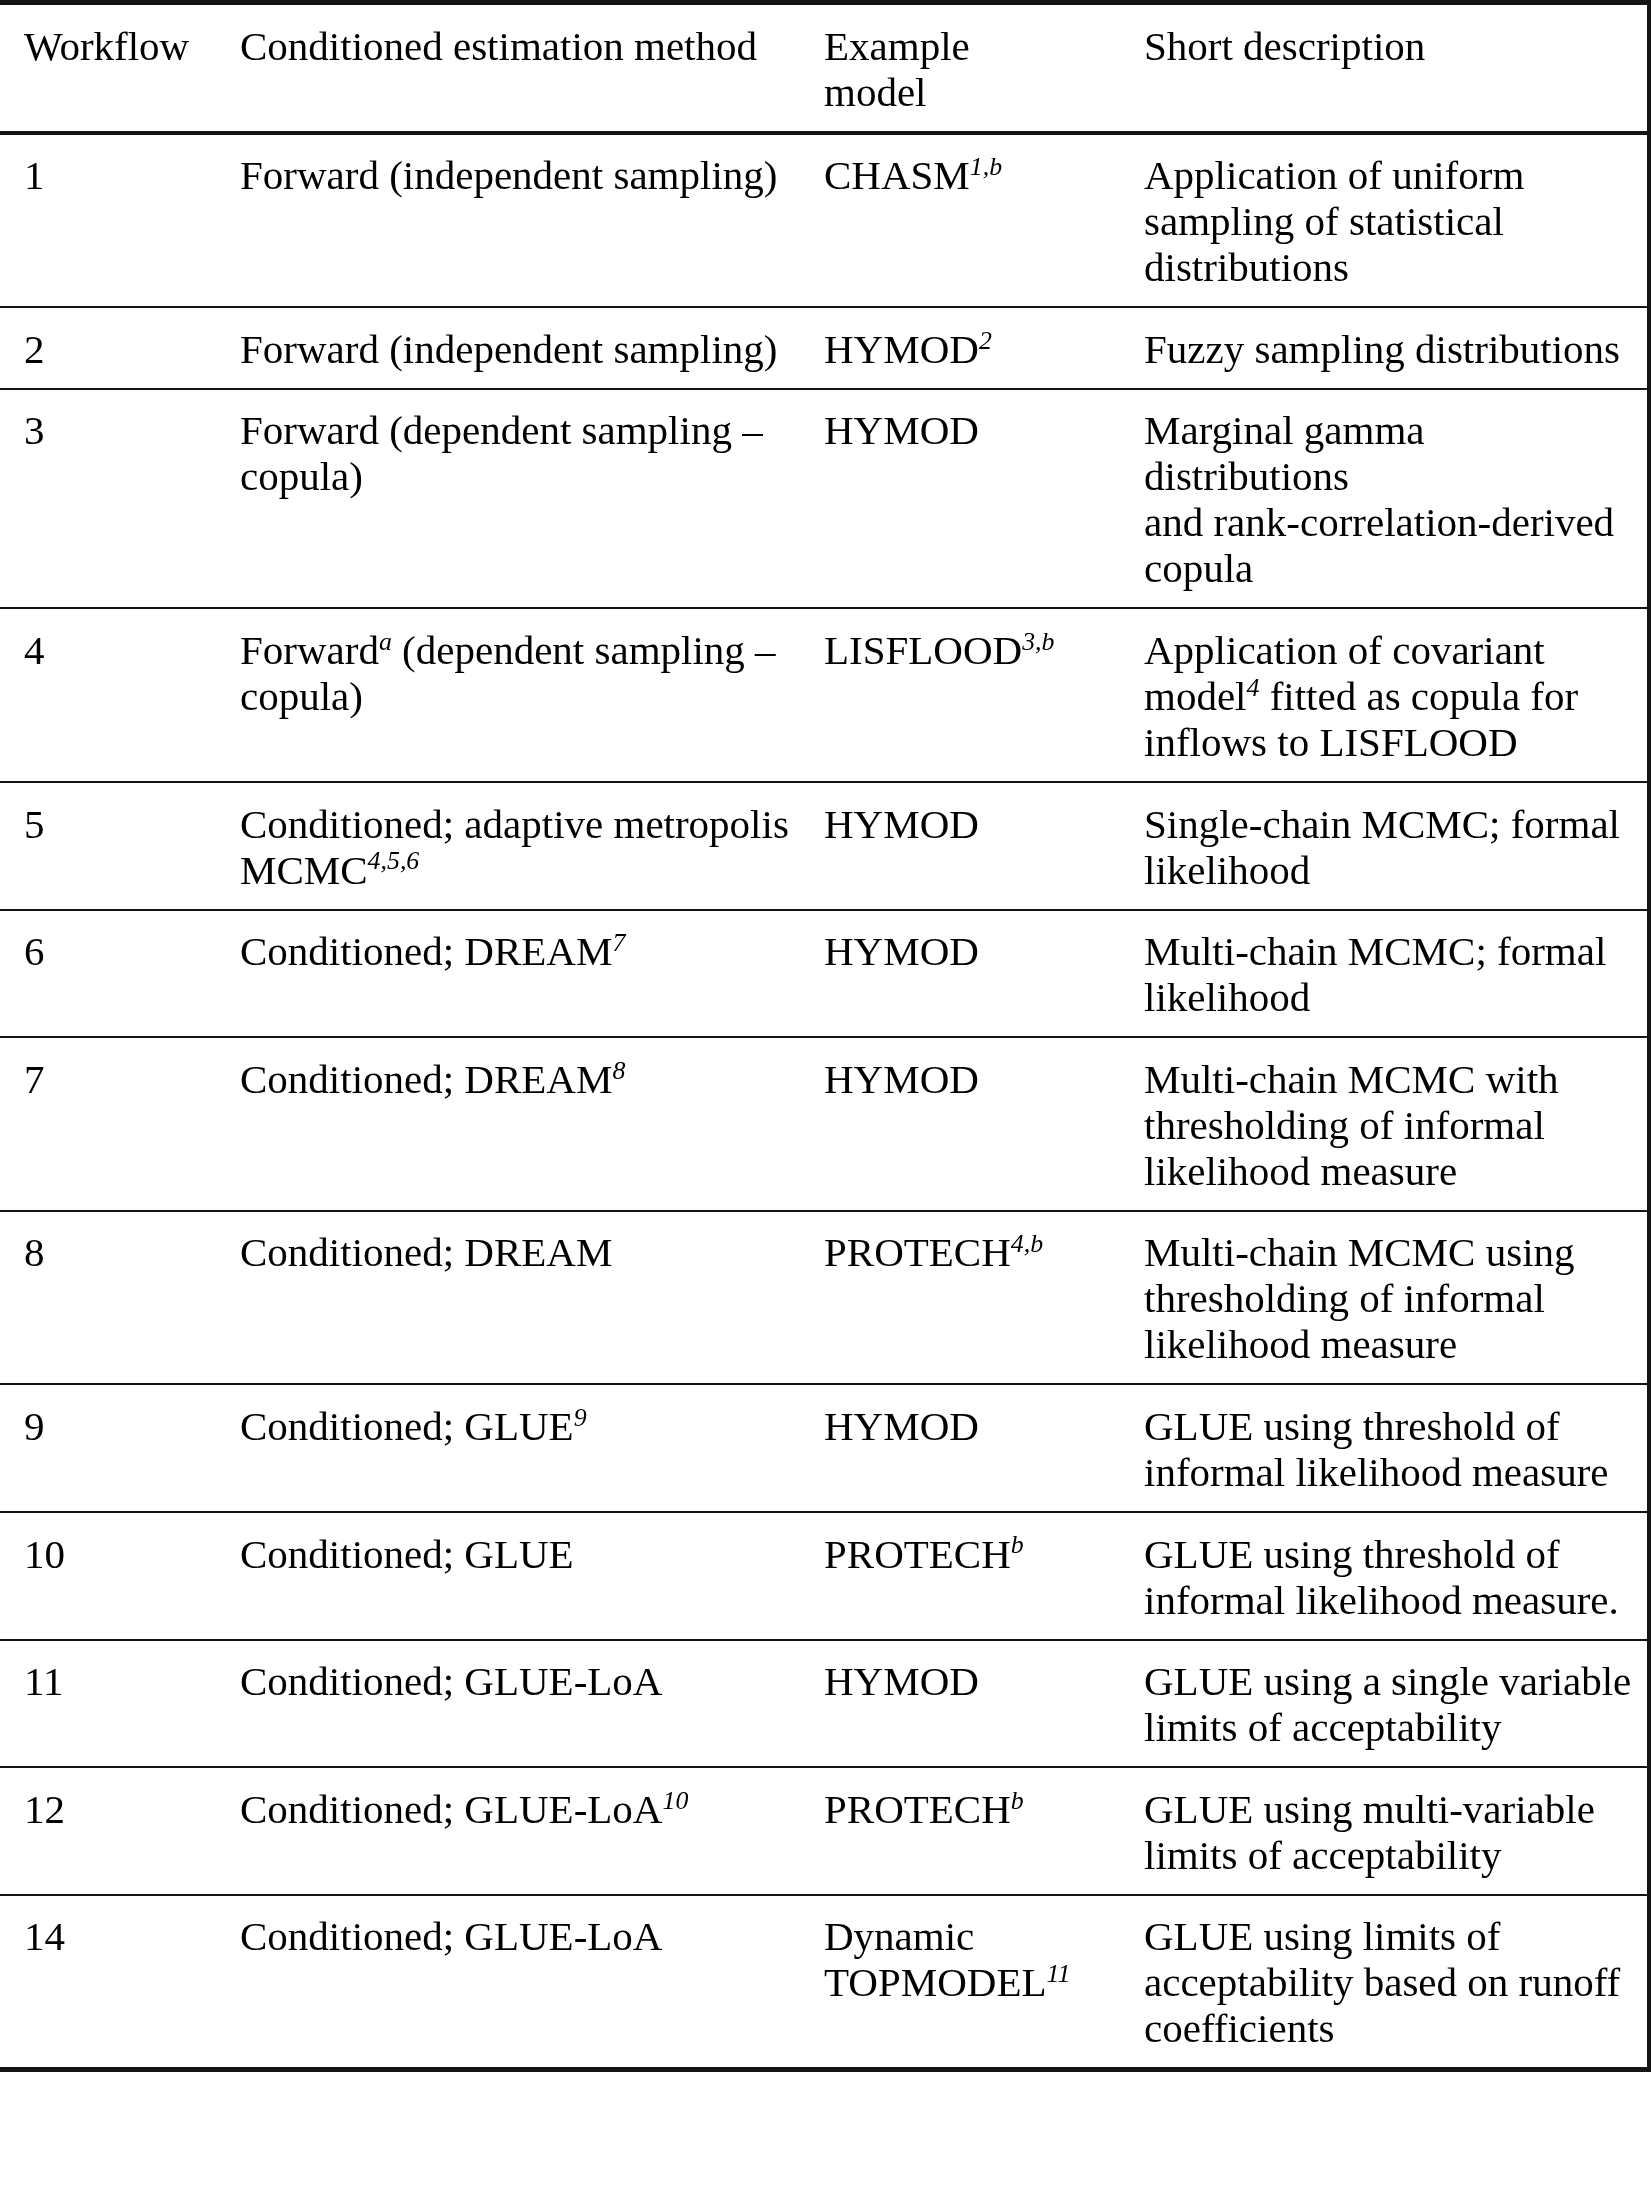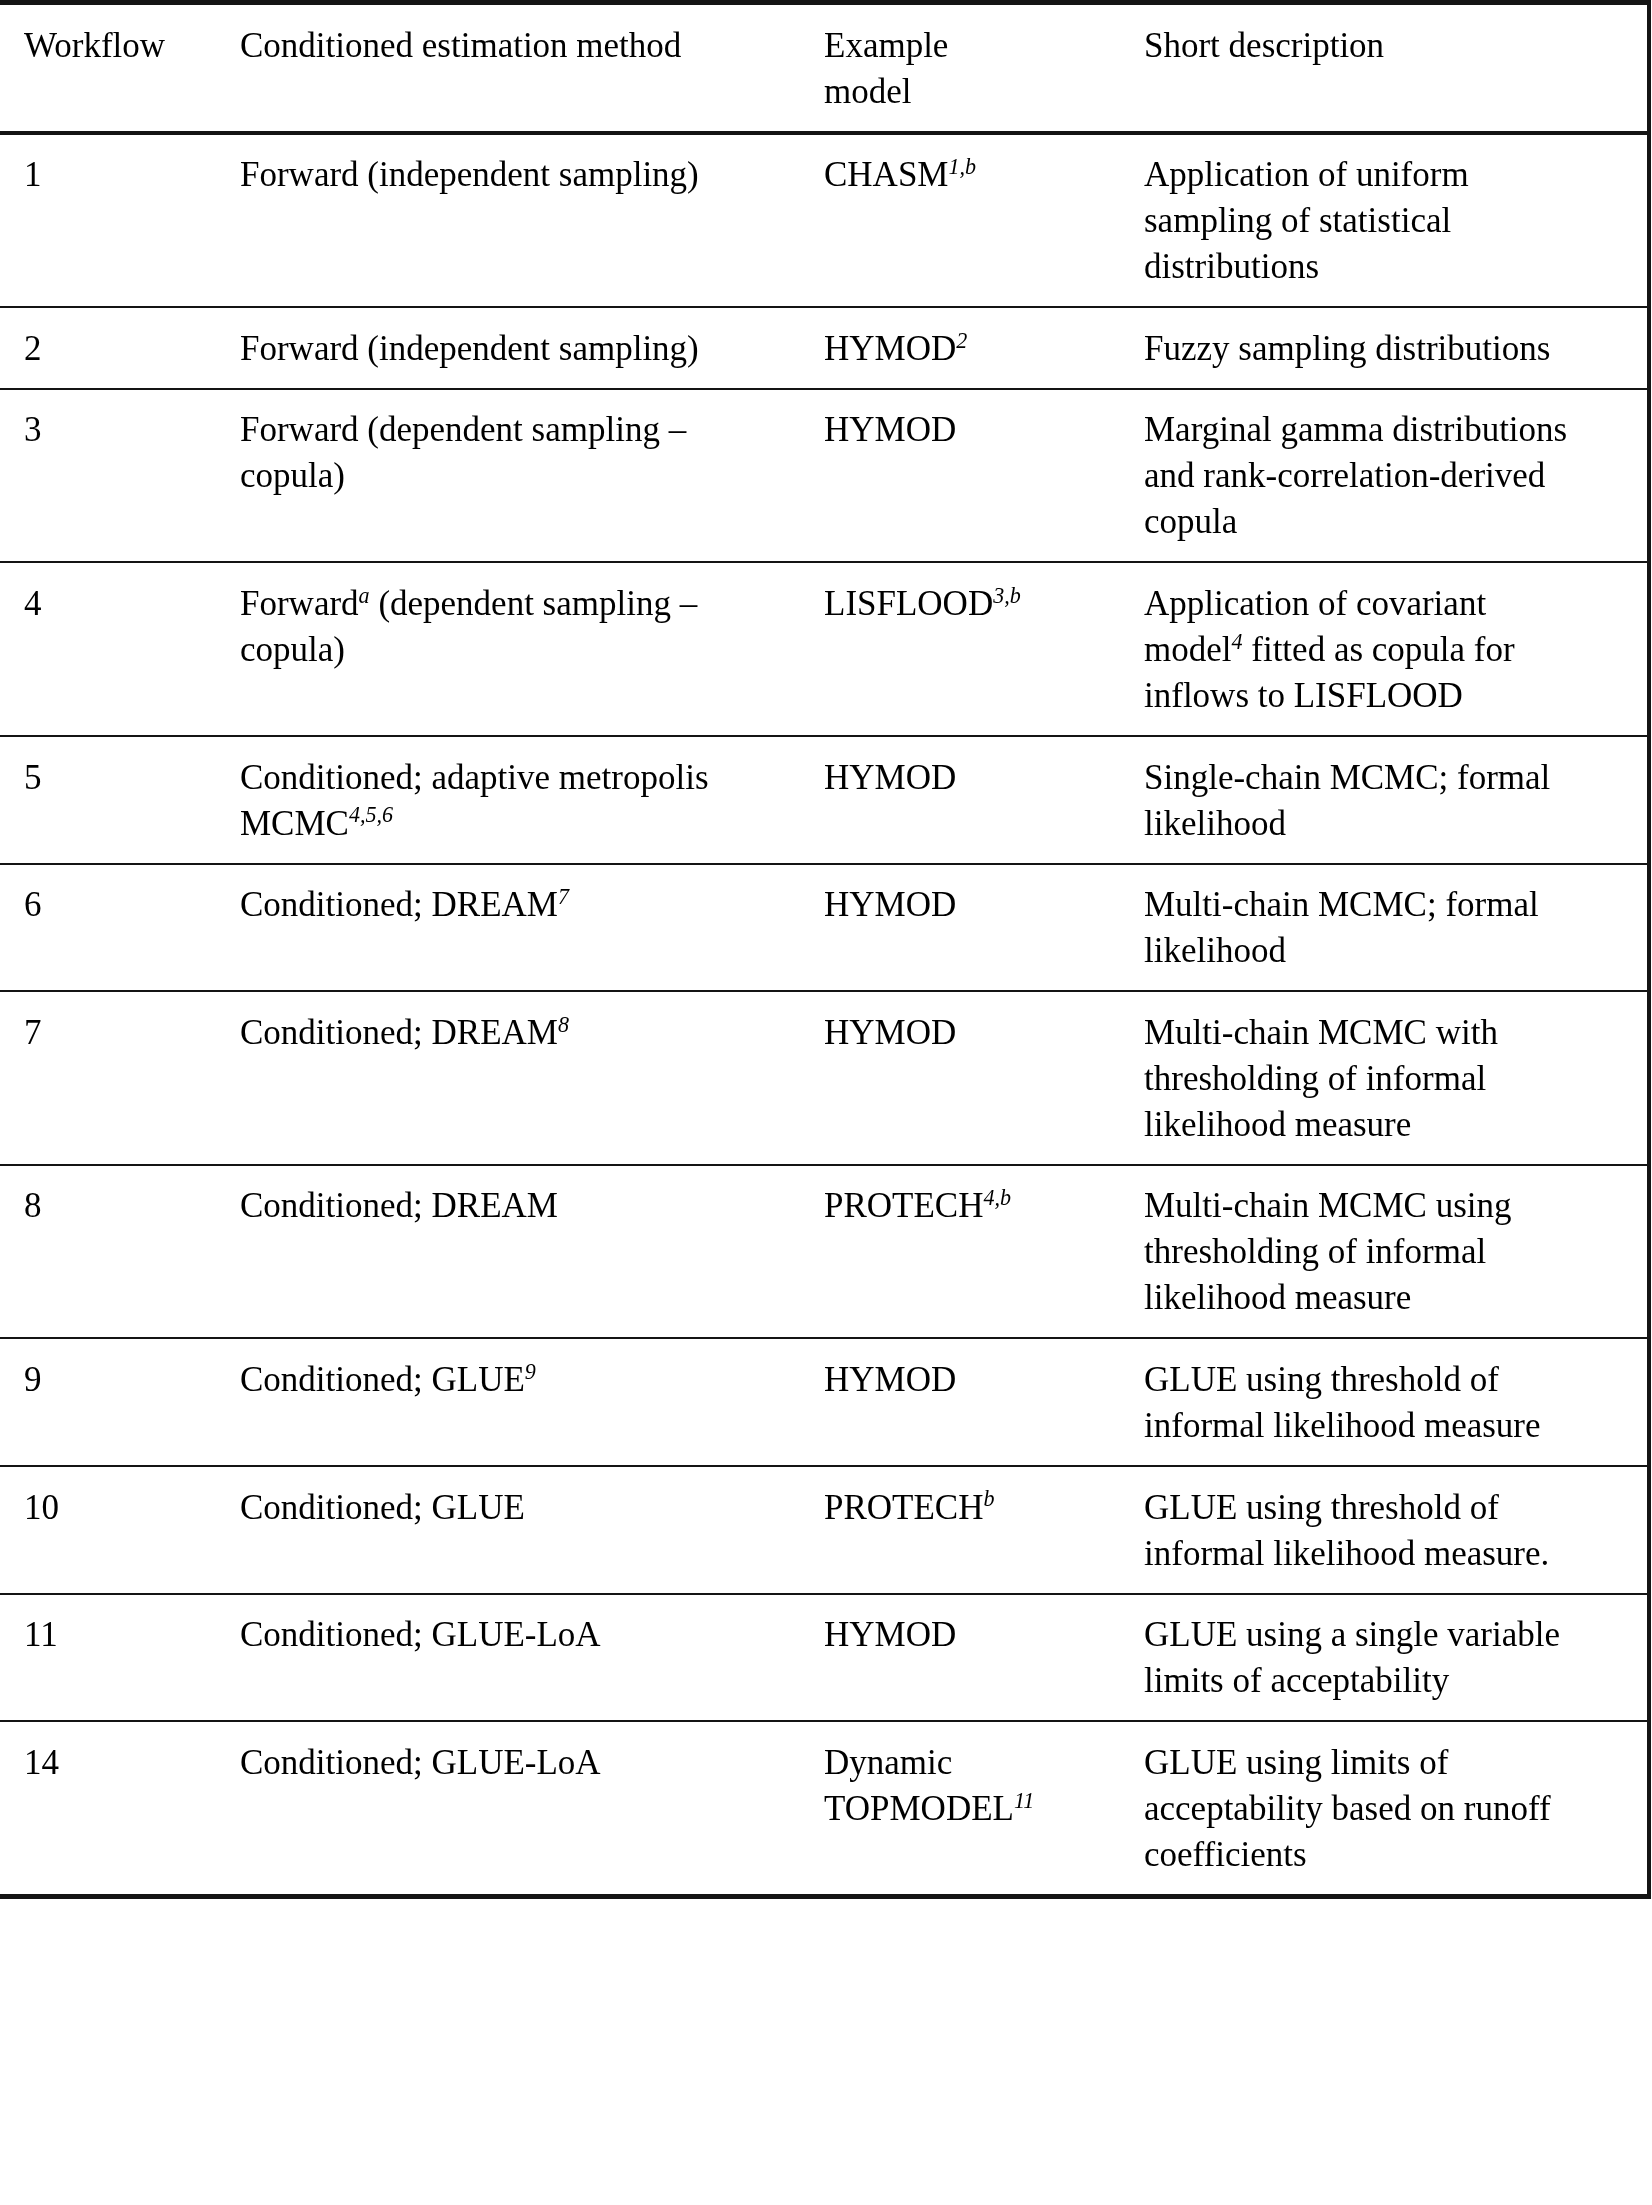--- a/index.html
+++ b/index.html
@@ -26,21 +26,21 @@
     border-right:4px solid var(--rule-color);
   }
   col.c-workflow{width:216px;}
   col.c-method{width:584px;}
   col.c-model{width:320px;}
   col.c-desc{width:529px;}
   th,td{
     vertical-align:top;
     text-align:left;
     font-weight:normal;
-    font-size:35px;
+    font-size:41px;
     line-height:46px;
     padding:17.6px 8px 16px 24px;
     overflow:hidden;
   }
   thead th{
     border-bottom:4.8px solid var(--rule-color);
     white-space:pre-line;
   }
   tbody td{
     border-top:2.4px solid var(--rule-color);
@@ -135,20 +135,26 @@
           <td>PROTECH<sup>b</sup></td>
           <td>GLUE using threshold of<br>informal likelihood measure.</td>
         </tr>
         <tr>
           <td>11</td>
           <td>Conditioned; GLUE-LoA</td>
           <td>HYMOD</td>
           <td>GLUE using a single variable<br>limits of acceptability</td>
         </tr>
         <tr>
+          <td>12</td>
+          <td>Conditioned; GLUE-LoA<sup>10</sup></td>
+          <td>PROTECH<sup>b</sup></td>
+          <td>GLUE using multi-variable<br>limits of acceptability</td>
+        </tr>
+        <tr>
           <td>14</td>
           <td>Conditioned; GLUE-LoA</td>
           <td>Dynamic<br>TOPMODEL<sup>11</sup></td>
           <td>GLUE using limits of<br>acceptability based on runoff<br>coefficients</td>
         </tr>
       </tbody>
   </table>
 </div>
 
 

